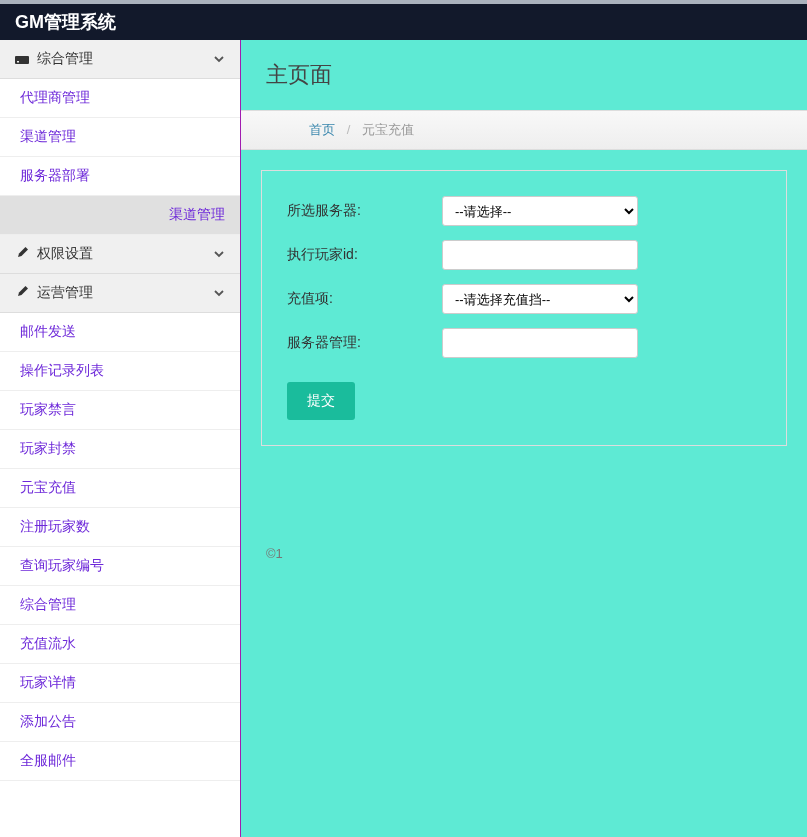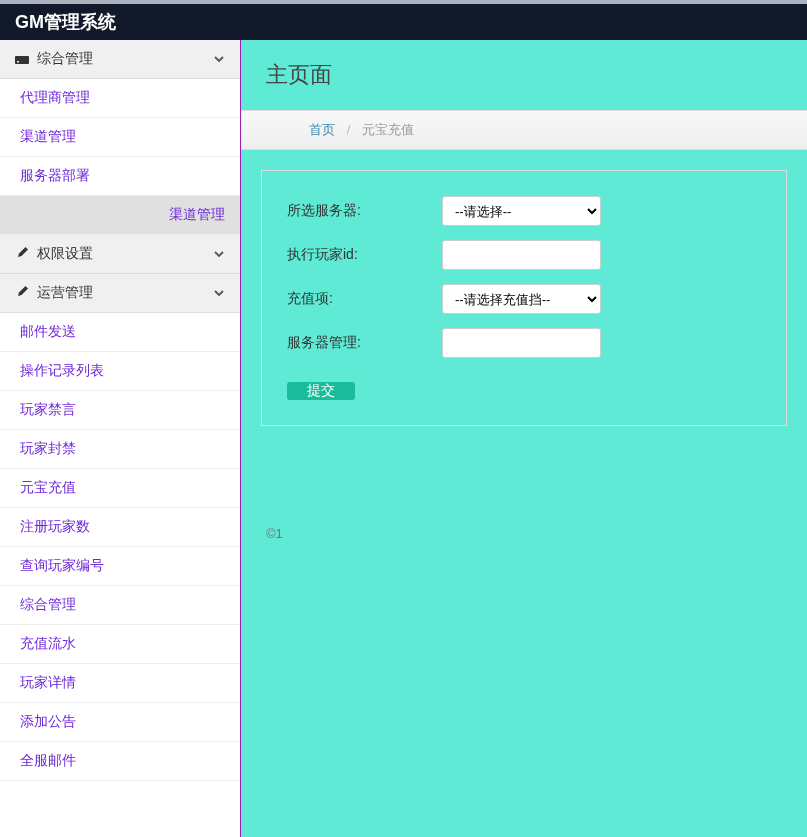--- a/index.html
+++ b/index.html
@@ -22,23 +22,23 @@
     .main { flex: 1; background: #5eead4; }
     .main-title { font-size: 22px; font-weight: normal; padding: 20px 25px; color: #444; }
     .breadcrumb { background: linear-gradient(#f8f8f8, #eeeeee); border-top: 1px solid #ddd; border-bottom: 1px solid #ddd; padding: 10px 20px; font-size: 13px; }
     .breadcrumb a { color: #3a87ad; text-decoration: none; margin-left: 48px; }
     .breadcrumb .sep { color: #bbb; margin: 0 8px; }
     .breadcrumb .current { color: #999; }
     
     .panel { margin: 20px; border: 1px solid #ddd; padding: 25px 20px 25px 20px; }
     .form-row { display: flex; align-items: center; margin-bottom: 14px; }
     .form-label { width: 160px; text-align: left; padding-left: 5px; color: #333; }
-    .form-control { width: 159px; height: 30px; border: 1px solid #ccc; border-radius: 3px; padding: 4px 8px; font-size: 13px; background: #fff; }
+    .form-control { width: 196px; height: 30px; border: 1px solid #ccc; border-radius: 3px; padding: 4px 8px; font-size: 13px; background: #fff; }
     select.form-control { height: 30px; }
-    .btn-submit { background: #1abc9c; color: #fff; border: none; padding: 0 20px; border-radius: 3px; font-size: 14px; cursor: pointer; margin-top: 10px; margin-left: 5px; }
+    .btn-submit { background: #1abc9c; color: #fff; border: none; padding: 10px 20px; border-radius: 3px; font-size: 14px; cursor: pointer; margin-top: 10px; margin-left: 5px; }
     
     .footer { margin: 100px 20px 20px 20px; color: #777; font-size: 13px; padding-left: 5px; }
     
     .wrench-icon, .hdd-icon { display: inline-block; width: 14px; text-align: center; }
   </style>
 </head>
 <body>
 
 <div class="navbar">
   <span class="navbar-brand">GM管理系统</span>

